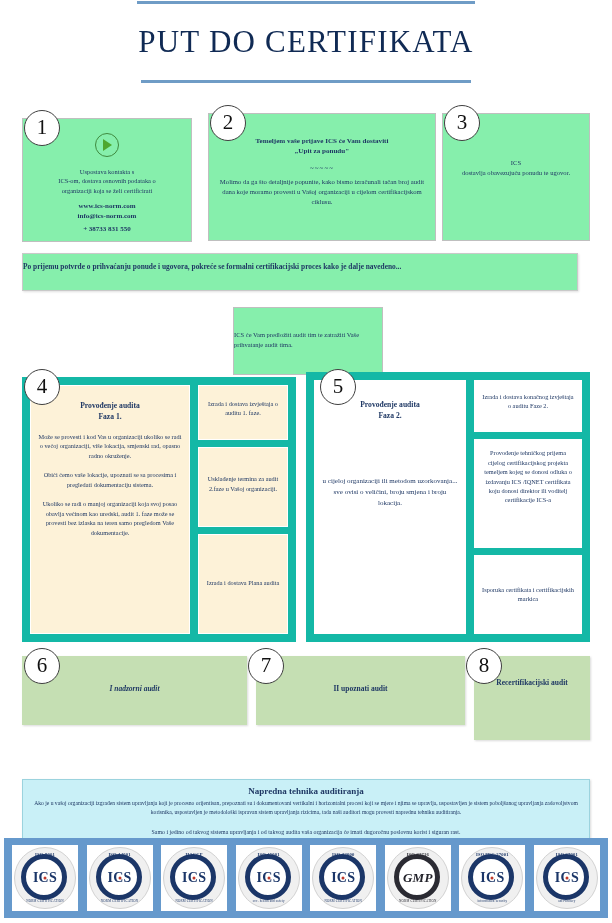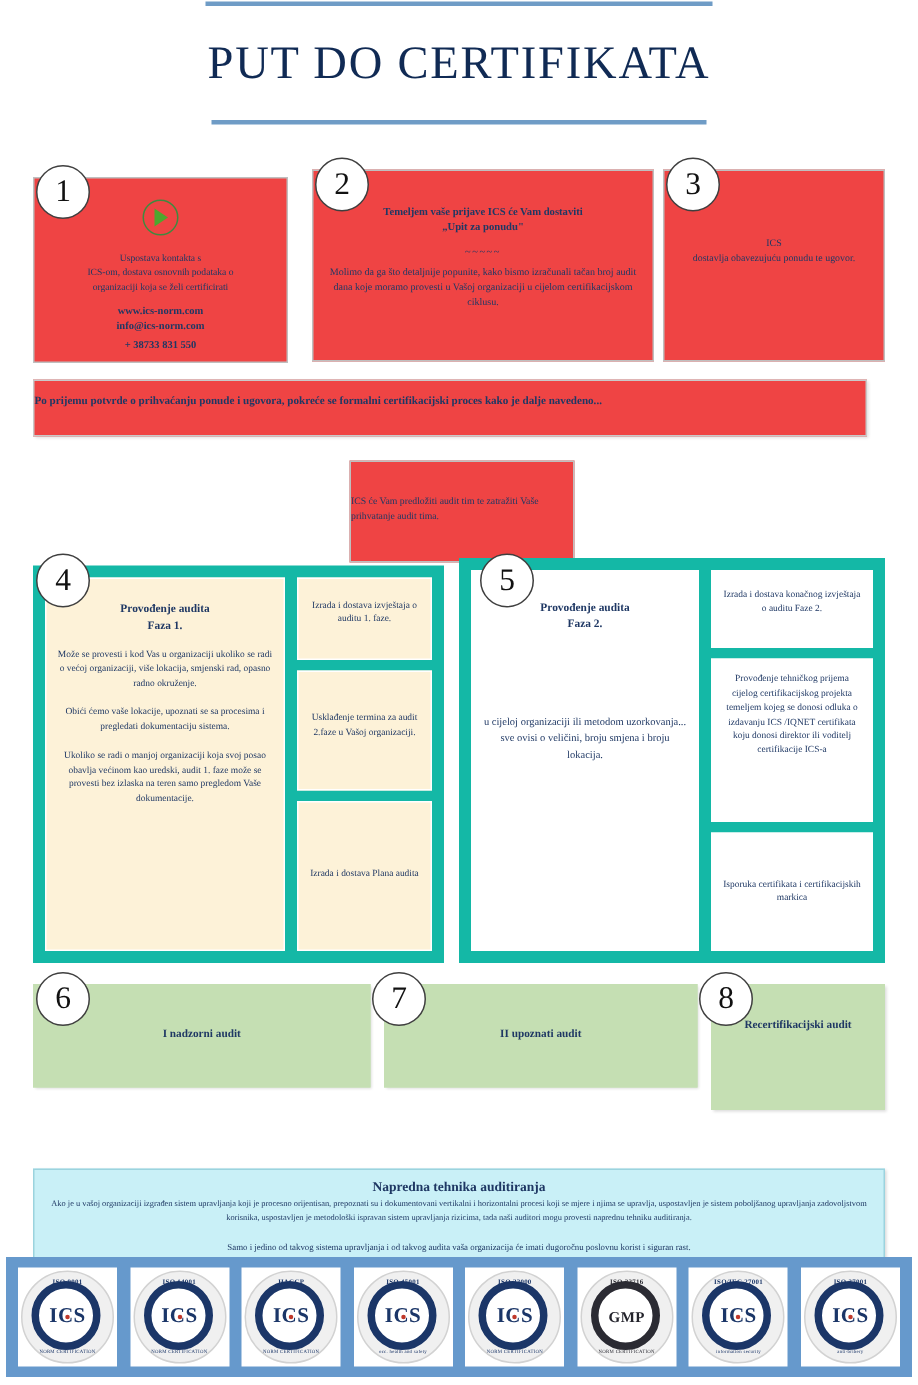--- a/index.html
+++ b/index.html
@@ -36,21 +36,21 @@
   .rule-bottom {
     position: absolute;
     left: 141px; top: 80px;
     width: 330px; height: 3px;
     background: #6f9cc6;
   }
 
   
   .card {
     position: absolute;
-    background: #ef4444;
+    background: #86efac;
     border: 1px solid #bfbfbf;
     box-sizing: border-box;
   }
   .card-inner {
     padding: 6px 8px;
     text-align: center;
   }
 
   
   .num {
@@ -153,21 +153,21 @@
 
   
   .green {
     position: absolute;
     background: #c5dfb3;
     border: 1px solid #c5dfb3;
     box-sizing: border-box;
     text-align: center;
     box-shadow: 1px 1px 2px rgba(0,0,0,.15);
   }
-  #g6 { left: 22px; top: 656px; width: 225px; height: 69px; }
+  #g6 { left: 22px; top: 656px; width: 225px; height: 69px; font-style: italic; }
   #g7 { left: 256px; top: 656px; width: 209px; height: 69px; }
   #g8 { left: 474px; top: 656px; width: 116px; height: 84px; }
   .t-green { font-size: 7.5px; font-weight: bold; line-height: 1.45; }
   #g6 .t-green, #g7 .t-green { padding-top: 27px; }
   #g8 .t-green { padding-top: 21px; }
 
   
   #advanced {
     position: absolute;
     left: 22px; top: 739px; width: 568px; height: 88px;
@@ -223,21 +223,21 @@
   .seal.gmp .seal-ring { border-color: #2b2b33; }
   .seal-text {
     position: relative;
     z-index: 3;
     font-family: "Liberation Serif", serif;
     font-size: 14px;
     font-weight: bold;
     color: #1b3668;
     letter-spacing: .3px;
   }
-  .seal.gmp .seal-text { font-size: 10px; color: #23232b; }
+  .seal.gmp .seal-text { font-size: 13px; color: #23232b; font-style: italic; }
   .seal-dot {
     position: absolute;
     z-index: 4;
     width: 3px; height: 3px;
     border-radius: 50%;
     background: #c0392b;
     left: 50%; top: 50%;
     transform: translate(-50%, -50%);
   }
   .seal-top {

